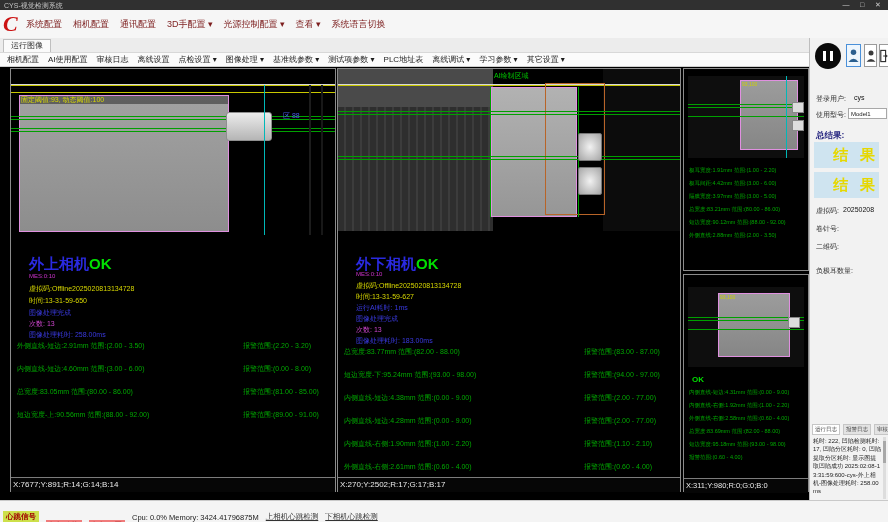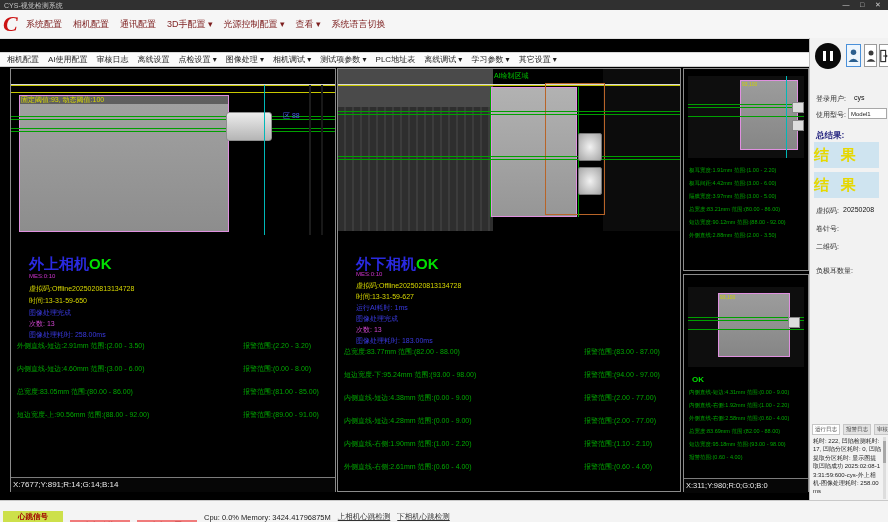--- a/index.html
+++ b/index.html
@@ -61,36 +61,36 @@
   #btn-pause{position:absolute;left:5px;top:5px;width:26px;height:26px;border-radius:50%;background:#0a0a0a;cursor:pointer;}
   #btn-pause .bar{position:absolute;top:8px;width:3px;height:10px;background:#fff;}
   .pbtn{position:absolute;top:6px;height:23px;background:#fff;border:1px solid #9a9a9a;box-sizing:border-box;
         display:flex;align-items:center;justify-content:center;cursor:pointer;}
   .pbtn.active{border:1px solid #4a90d9;background:#eef6fd;}
   .plabel{position:absolute;left:6px;white-space:nowrap;color:#333;}
   .pvalue{position:absolute;white-space:nowrap;color:#111;}
   .combo{position:absolute;left:38px;width:39px;height:11px;background:#fff;border:1px solid #a8a8a8;
          font-size:6px;line-height:10px;padding-left:2px;box-sizing:border-box;color:#222;cursor:default;}
   .resultbox{position:absolute;left:4px;width:65px;height:26px;background:#cfe4f0;
-             display:flex;align-items:center;justify-content:flex-start;}
+             display:flex;align-items:center;justify-content:flex-end;}
   .resultbox span{color:#e6d800;font-weight:bold;font-size:15px;letter-spacing:4px;white-space:nowrap;
                   font-family:"Liberation Serif",serif;}
   #logtabs{position:absolute;left:2px;top:386px;display:flex;gap:3px;font-size:5.5px;color:#444;}
   #logtabs span{padding:1px 2px;background:#e3e3e3;border:1px solid #c6c6c6;white-space:nowrap;cursor:pointer;}
   #logtabs span.sel{background:#fff;}
   #logtext{position:absolute;left:3px;top:399px;width:68px;height:62px;font-size:6px;line-height:1.4;
            color:#1d1d1d;word-break:break-all;overflow:hidden;}
   #logscroll{position:absolute;right:2px;top:399px;width:3px;height:62px;background:#ddd;}
   #logscroll .thumb{position:absolute;top:4px;left:0;width:3px;height:22px;background:#a8a8a8;}
 
   
   #statusbar{position:absolute;left:0;top:500px;width:888px;height:22px;background:#f4f4f4;
              border-top:1px solid #c9c9c9;box-sizing:border-box;}
   #statusbar .inner{position:absolute;left:3px;top:1px;display:flex;gap:7px;align-items:center;font-size:7.5px;}
-  .badge{padding:1px 15px;font-weight:bold;white-space:nowrap;}
+  .badge{padding:1px 3px;font-weight:bold;white-space:nowrap;}
   .badge.ok{background:#cde04a;color:#a00000;}
   .badge.err{background:#f07b7b;color:#8c0000;margin-top:18px;}
   .slink{color:#333;text-decoration:underline;white-space:nowrap;cursor:pointer;}
   .scpu{color:#222;white-space:nowrap;}
 
   
   .slab{position:absolute;border:1px solid #e090e0;box-sizing:border-box;}
   .stripes{background:repeating-linear-gradient(90deg,#2e2e2e 0 6px,#3c3c3c 6px 8px);}
 </style>
 </head>
@@ -113,29 +113,32 @@
       <span class="mi">系统配置</span>
       <span class="mi">相机配置</span>
       <span class="mi">通讯配置</span>
       <span class="mi">3D手配置 ▾</span>
       <span class="mi">光源控制配置 ▾</span>
       <span class="mi">查看 ▾</span>
       <span class="mi">系统语言切换</span>
     </div>
   </div>
 
+  <div id="tabrow">
+    <div id="tab-run">运行图像</div>
+  </div>
 
   <div id="toolbar">
     <span class="ti">相机配置</span>
     <span class="ti">AI使用配置</span>
     <span class="ti">审核日志</span>
     <span class="ti">离线设置</span>
     <span class="ti">点检设置 ▾</span>
     <span class="ti">图像处理 ▾</span>
-    <span class="ti">相机调试 ▾</span>
+    <span class="ti">基准线参数 ▾</span>
     <span class="ti">测试项参数 ▾</span>
     <span class="ti">PLC地址表</span>
     <span class="ti">离线调试 ▾</span>
     <span class="ti">学习参数 ▾</span>
     <span class="ti">其它设置 ▾</span>
   </div>
 
   <div class="view" style="left:10px;top:68px;width:326px;height:424px;padding-left:20px;">
     <div class="imgarea" style="left:0;top:15px;width:324px;height:150px;border-top:1px solid #d8d8d8;">
       <div class="hline yl" style="top:0;"></div>
@@ -234,20 +237,21 @@
     </div>
     <div class="mrow" style="top:370px;">
       <span class="ml">内侧直线-右侧:1.90mm 范围:(1.00 - 2.20)</span>
       <span class="mr" style="left:240px;">报警范围:(1.10 - 2.10)</span>
     </div>
     <div class="mrow" style="top:393px;">
       <span class="ml">外侧直线-右侧:2.61mm 范围:(0.60 - 4.00)</span>
       <span class="mr" style="left:240px;">报警范围:(0.60 - 4.00)</span>
     </div>
 
+    <div class="coords" style="top:408px;">X:270;Y:2502;R:17;G:17;B:17</div>
   </div>
 
   <div class="view" style="left:683px;top:68px;width:126px;height:203px;">
     <div class="imgarea" style="left:4px;top:7px;width:116px;height:82px;background:#0e0e0e;">
       <div class="slab" style="left:52px;top:4px;width:58px;height:70px;background:linear-gradient(#9c9c9c,#868686);"></div>
       <div class="hline gl" style="top:28px;"></div>
       <div class="hline gl" style="top:31px;"></div>
       <div class="hline gl" style="top:40px;"></div>
       <div class="vline cy" style="left:98px;"></div>
       <div class="abs" style="left:104px;top:26px;width:10px;height:9px;background:#ddd;border:1px solid #888;"></div>

